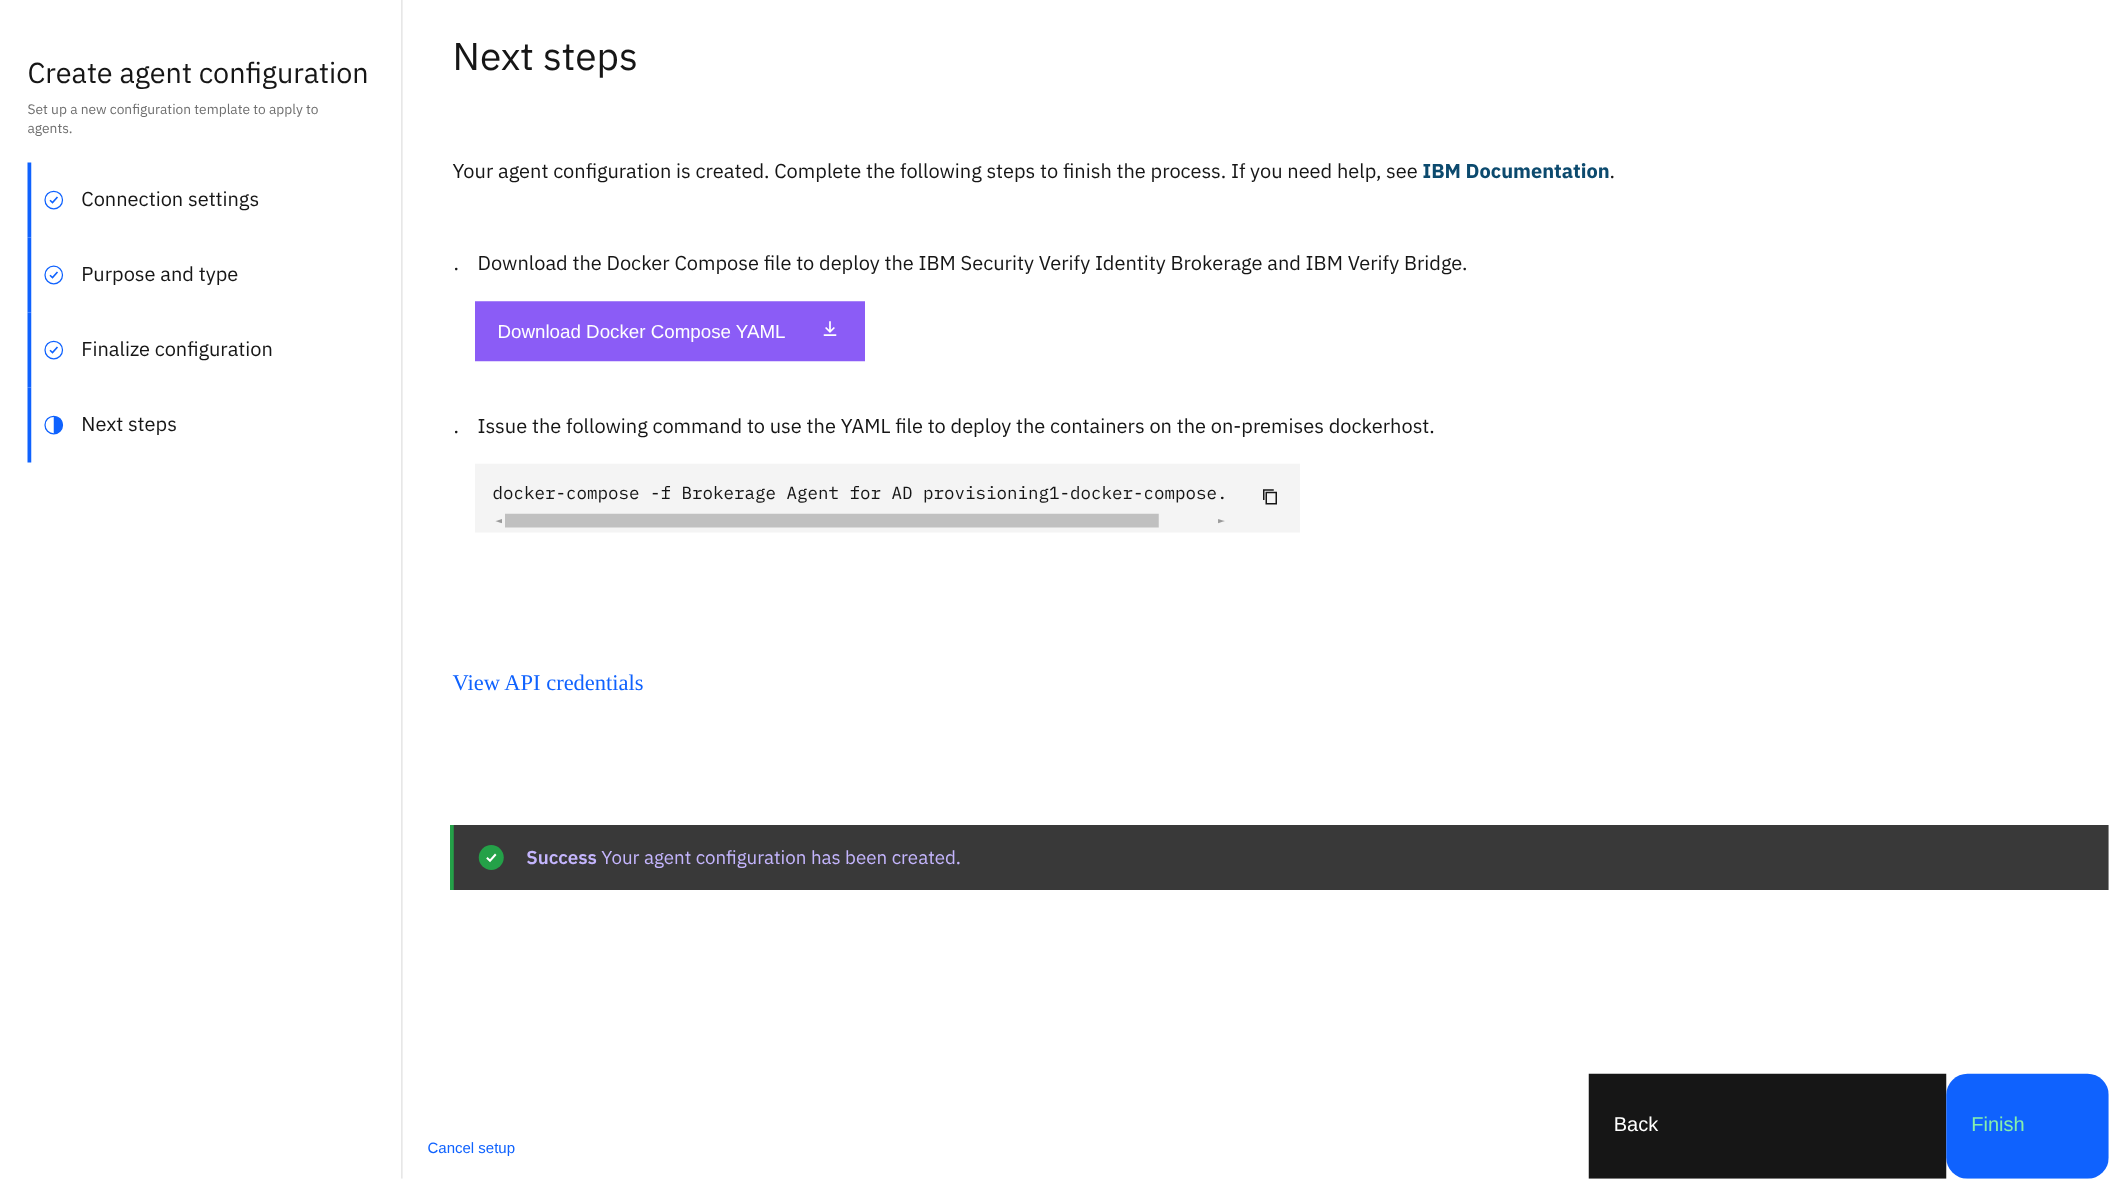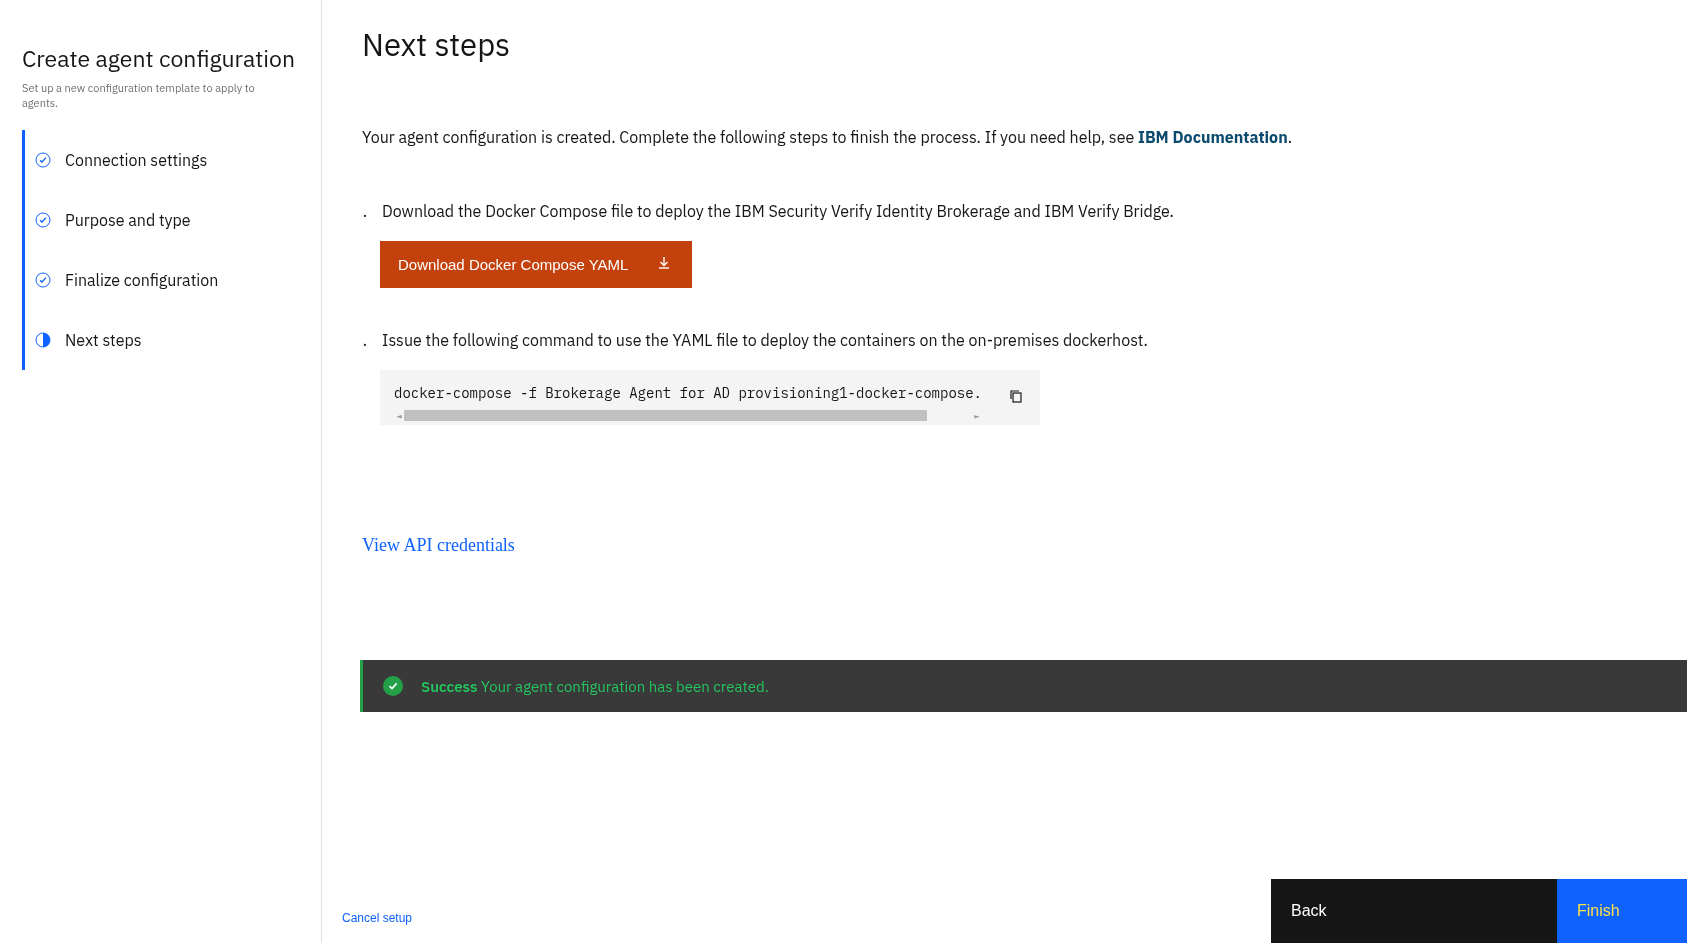--- a/index.html
+++ b/index.html
@@ -83,21 +83,21 @@
     gap: 14px;
     font-size: 16px;
     line-height: 1.5;
     margin-bottom: 18px;
   }
   .step-dot { width: 6px; flex:0 0 6px; text-align:center; }
   .download-btn {
     display: inline-flex;
     align-items: center;
     gap: 28px;
-    background: #c2410c;
+    background: #8b5cf6;
     color: #fff;
     font-size: 15px;
     padding: 14px 20px 14px 18px;
     margin-left: 18px;
     border: none;
     cursor: pointer;
   }
   .download-btn svg { width: 16px; height: 16px; }
   .code-row {
     display: flex;
@@ -146,21 +146,21 @@
     font-family: Liberation Serif, serif;
   }
 
   
   .toast {
     position: absolute;
     left: 360px;
     right: 0;
     top: 660px;
     background: #393939;
-    color: #22c55e;
+    color: #c4b5fd;
     display: flex;
     align-items: center;
     padding: 16px 20px;
     border-left: 3px solid #24a148;
     font-size: 15px;
   }
   .toast-icon {
     width: 20px;height:20px;background:#24a148;border-radius:50%;
     display:flex;align-items:center;justify-content:center;margin-right:18px;flex:0 0 20px;
   }
@@ -187,30 +187,30 @@
     pointer-events: auto;
   }
   .btn-bar {
     position: absolute;
     right: 0;
     bottom: 0;
     display: flex;
     pointer-events: auto;
   }
   .btn-back, .btn-finish {
-    height: 64px;
+    height: 84px;
     width: 284px;
     border: none;
     font-size: 16px;
     text-align: left;
     padding-left: 20px;
     cursor: pointer;
   }
   .btn-back { background:#161616;color:#fff; width: 286px;}
-  .btn-finish { background:#0f62fe;color:#fde047; width: 130px;}
+  .btn-finish { background:#0f62fe;color:#86efac; width: 130px; border-radius: 17px;}
 </style>
 </head>
 <body>
 
 <div class="layout">
   <aside class="sidebar">
     <div class="sidebar-header">
       <h1 class="sidebar-title">Create agent configuration</h1>
       <p class="sidebar-subtitle">Set up a new configuration template to apply to agents.</p>
     </div>

